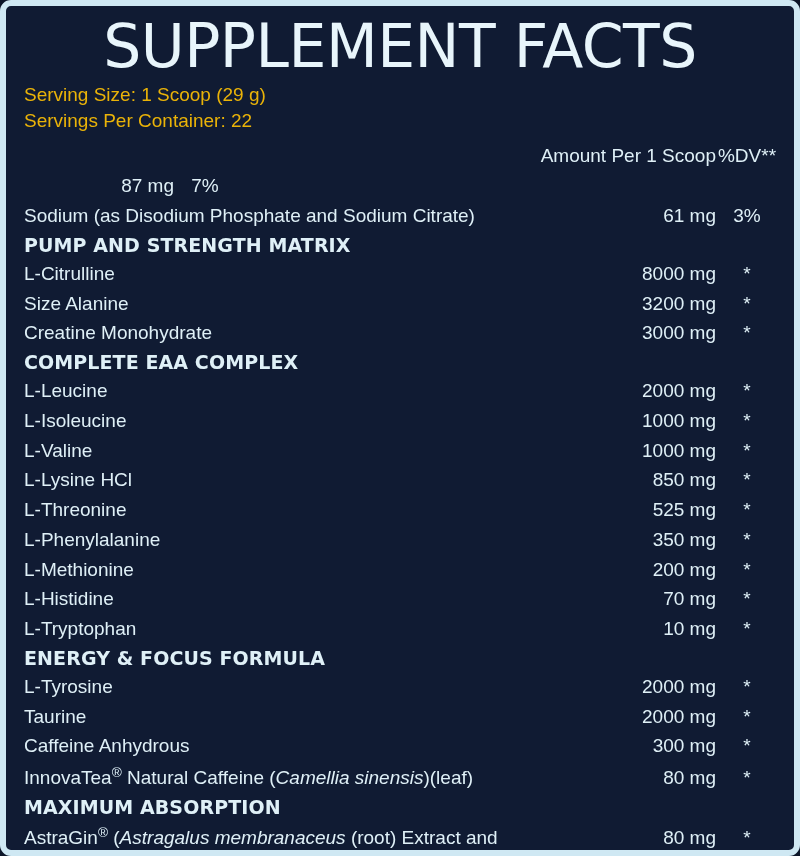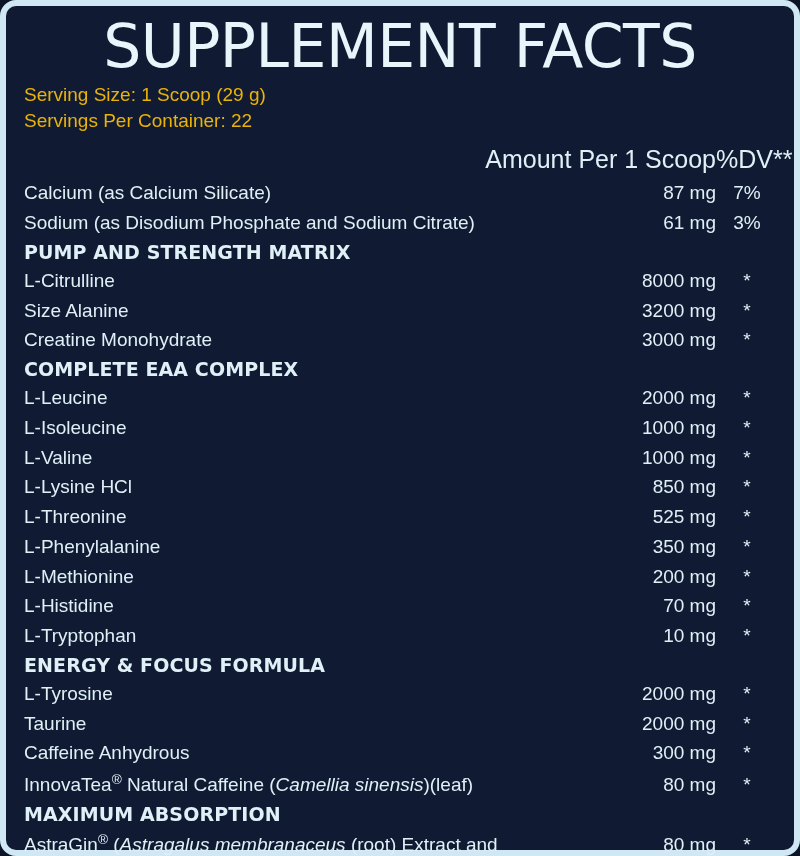--- a/index.html
+++ b/index.html
@@ -13,21 +13,21 @@
     font-family: "Liberation Sans", sans-serif;
     color: #dff0f7;
     overflow: hidden;
   }
   .panel {
     box-sizing: border-box;
     width: 800px;
     height: 856px;
     background: #101b33;
     border: 6px solid #cfe8f3;
-    border-radius: 16px;
+    border-radius: 11px;
     padding: 6px 14px 8px 14px;
     display: flex;
     flex-direction: column;
   }
   .title {
     font-family: "DejaVu Sans", sans-serif;
     font-size: 60px;
     line-height: 1.0;
     letter-spacing: -0.5px;
     font-weight: 400;
@@ -52,21 +52,21 @@
     background: #bfe3f2;
   }
   .rule-thin {
     height: 2px;
     background: #6f92a8;
   }
   .amount-head {
     display: flex;
     justify-content: flex-end;
     align-items: baseline;
-    font-size: 25px;
+    font-size: 19px;
     padding: 3px 0 4px 0;
   }
   .amount-head .apl {
     text-align: right;
   }
   .col-amt {
     width: 150px;
     text-align: right;
     flex: 0 0 150px;
   }
@@ -115,21 +115,20 @@
 
   <div class="amount-head">
     <div class="spacer"></div>
     <div class="apl">Amount Per 1 Scoop</div>
     <div class="col-dv">%DV**</div>
   </div>
 
   <div class="rule-med"></div>
 
   <div class="row">
-    <div class="nm">Calcium (as Calcium Silicate)</div>
     <div class="col-amt">87 mg</div>
     <div class="col-dv">7%</div>
   </div>
   <div class="rule-thin"></div>
 
   <div class="row">
     <div class="nm">Sodium (as Disodium Phosphate and Sodium Citrate)</div>
     <div class="col-amt">61 mg</div>
     <div class="col-dv">3%</div>
   </div>

